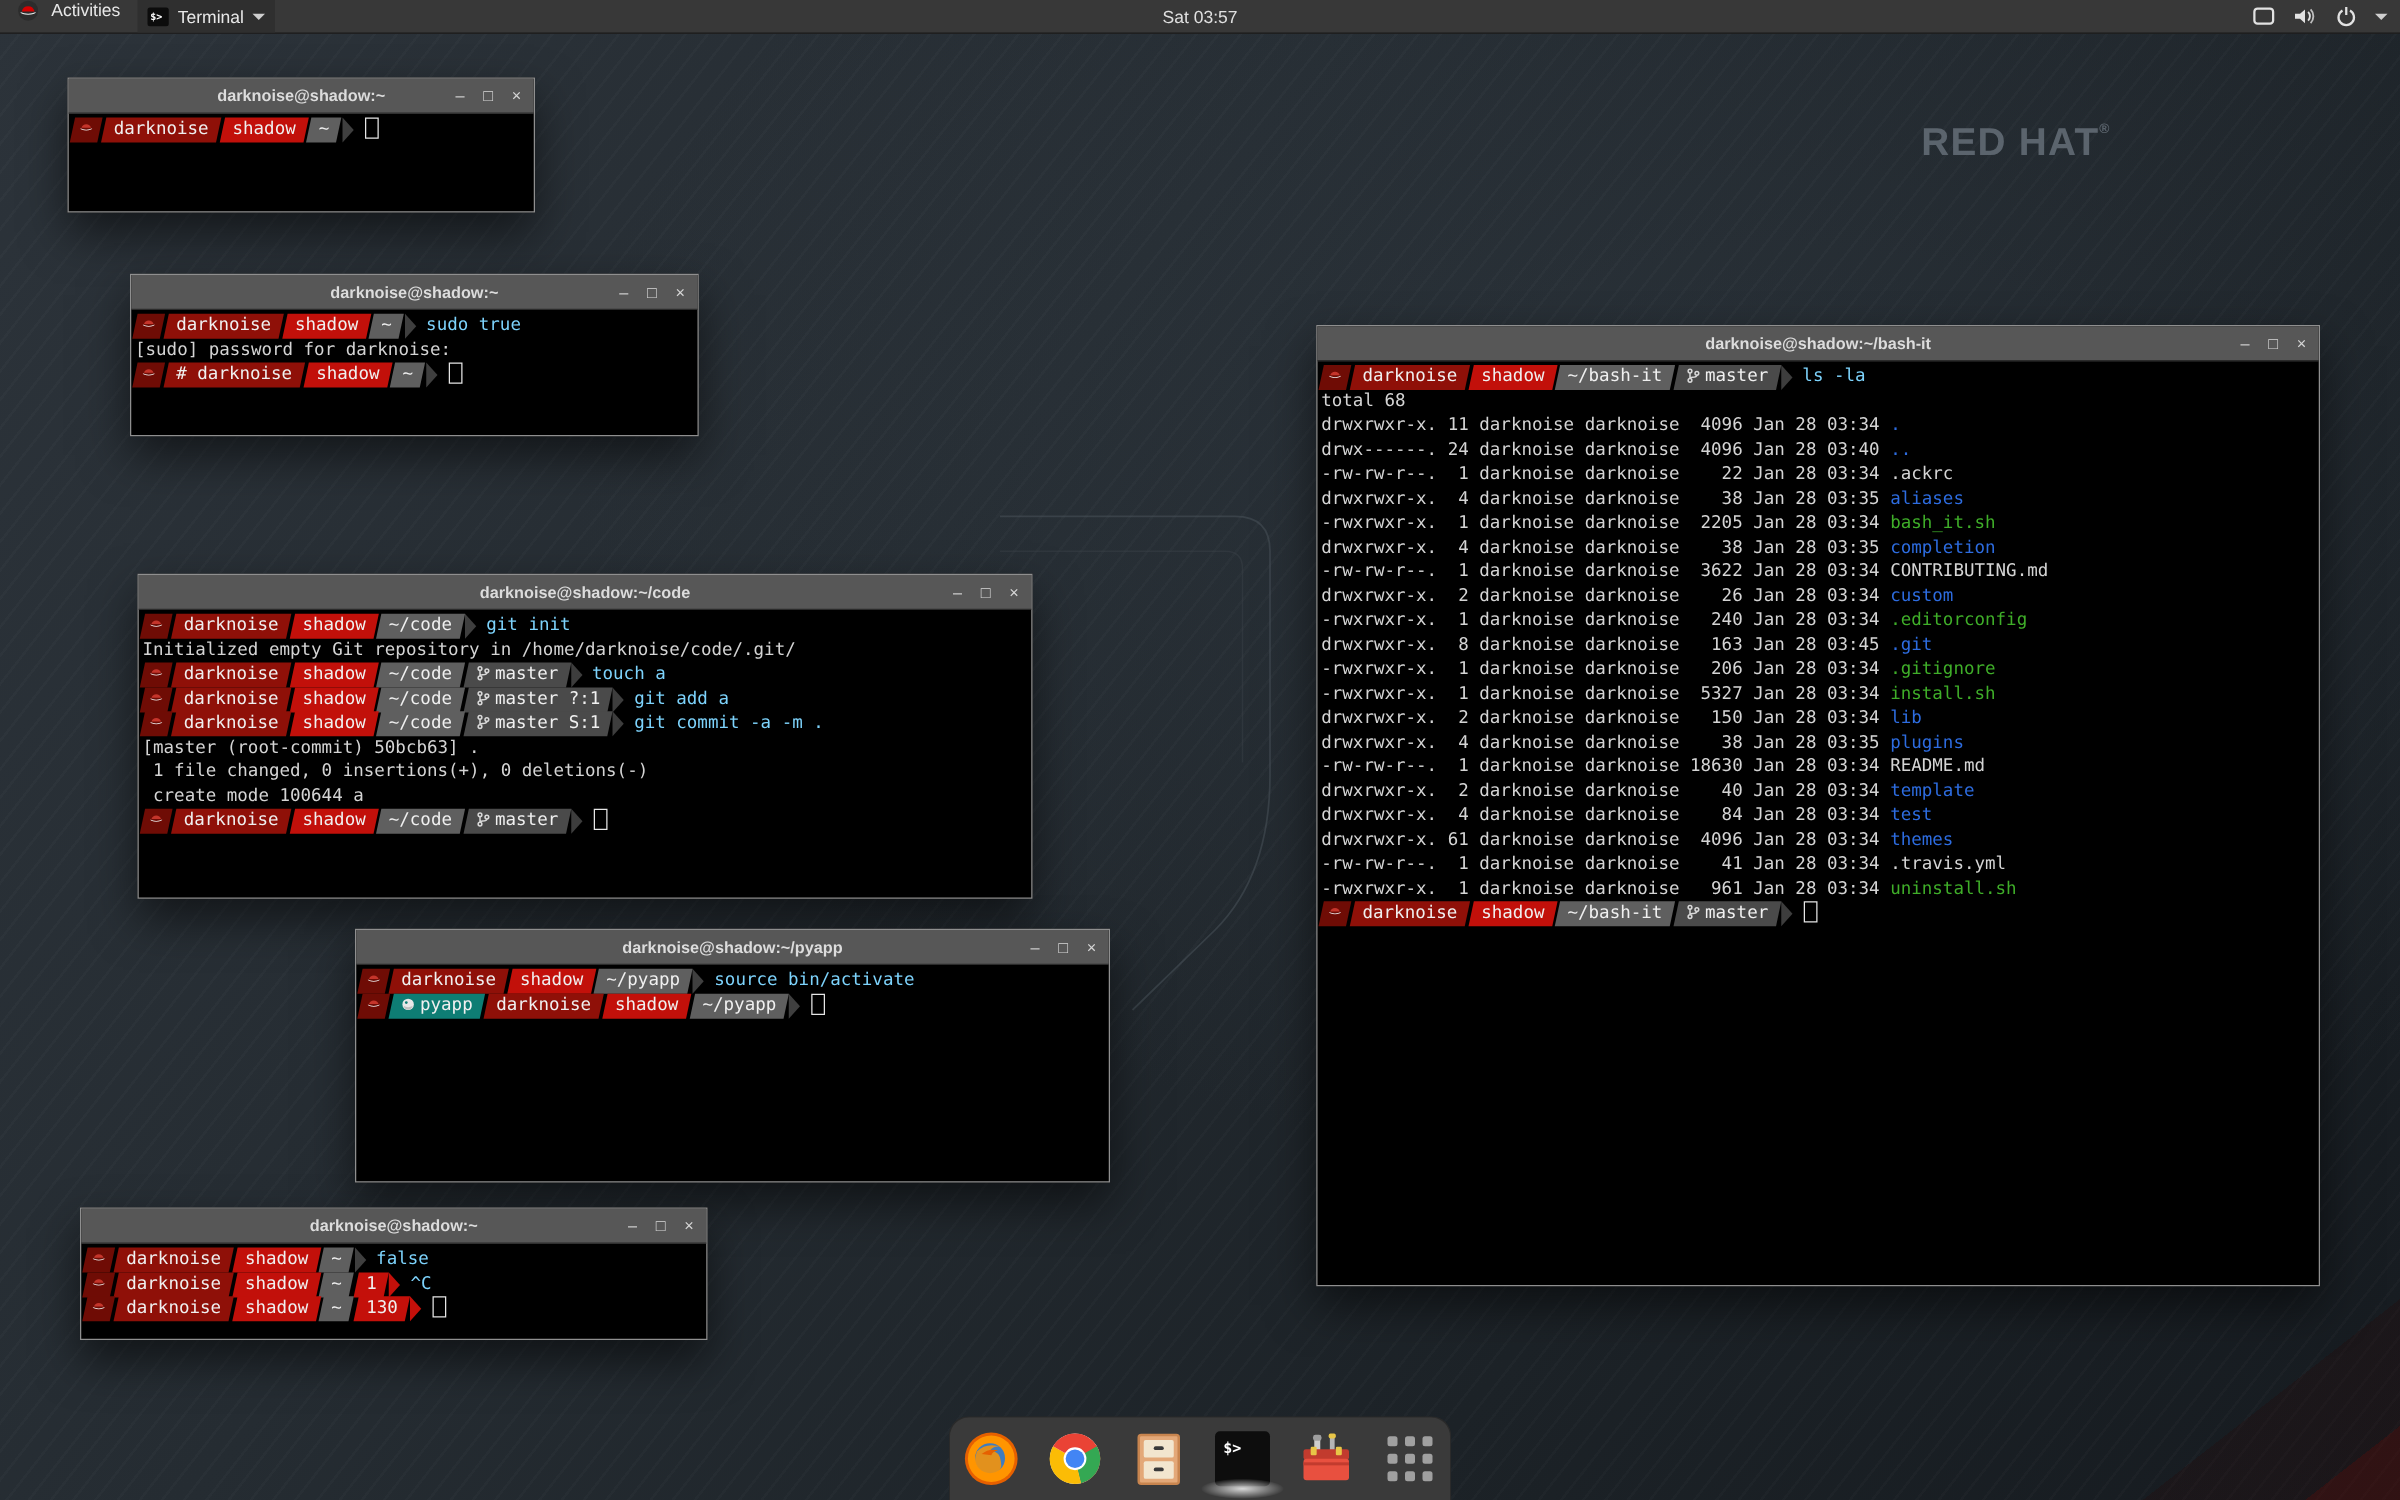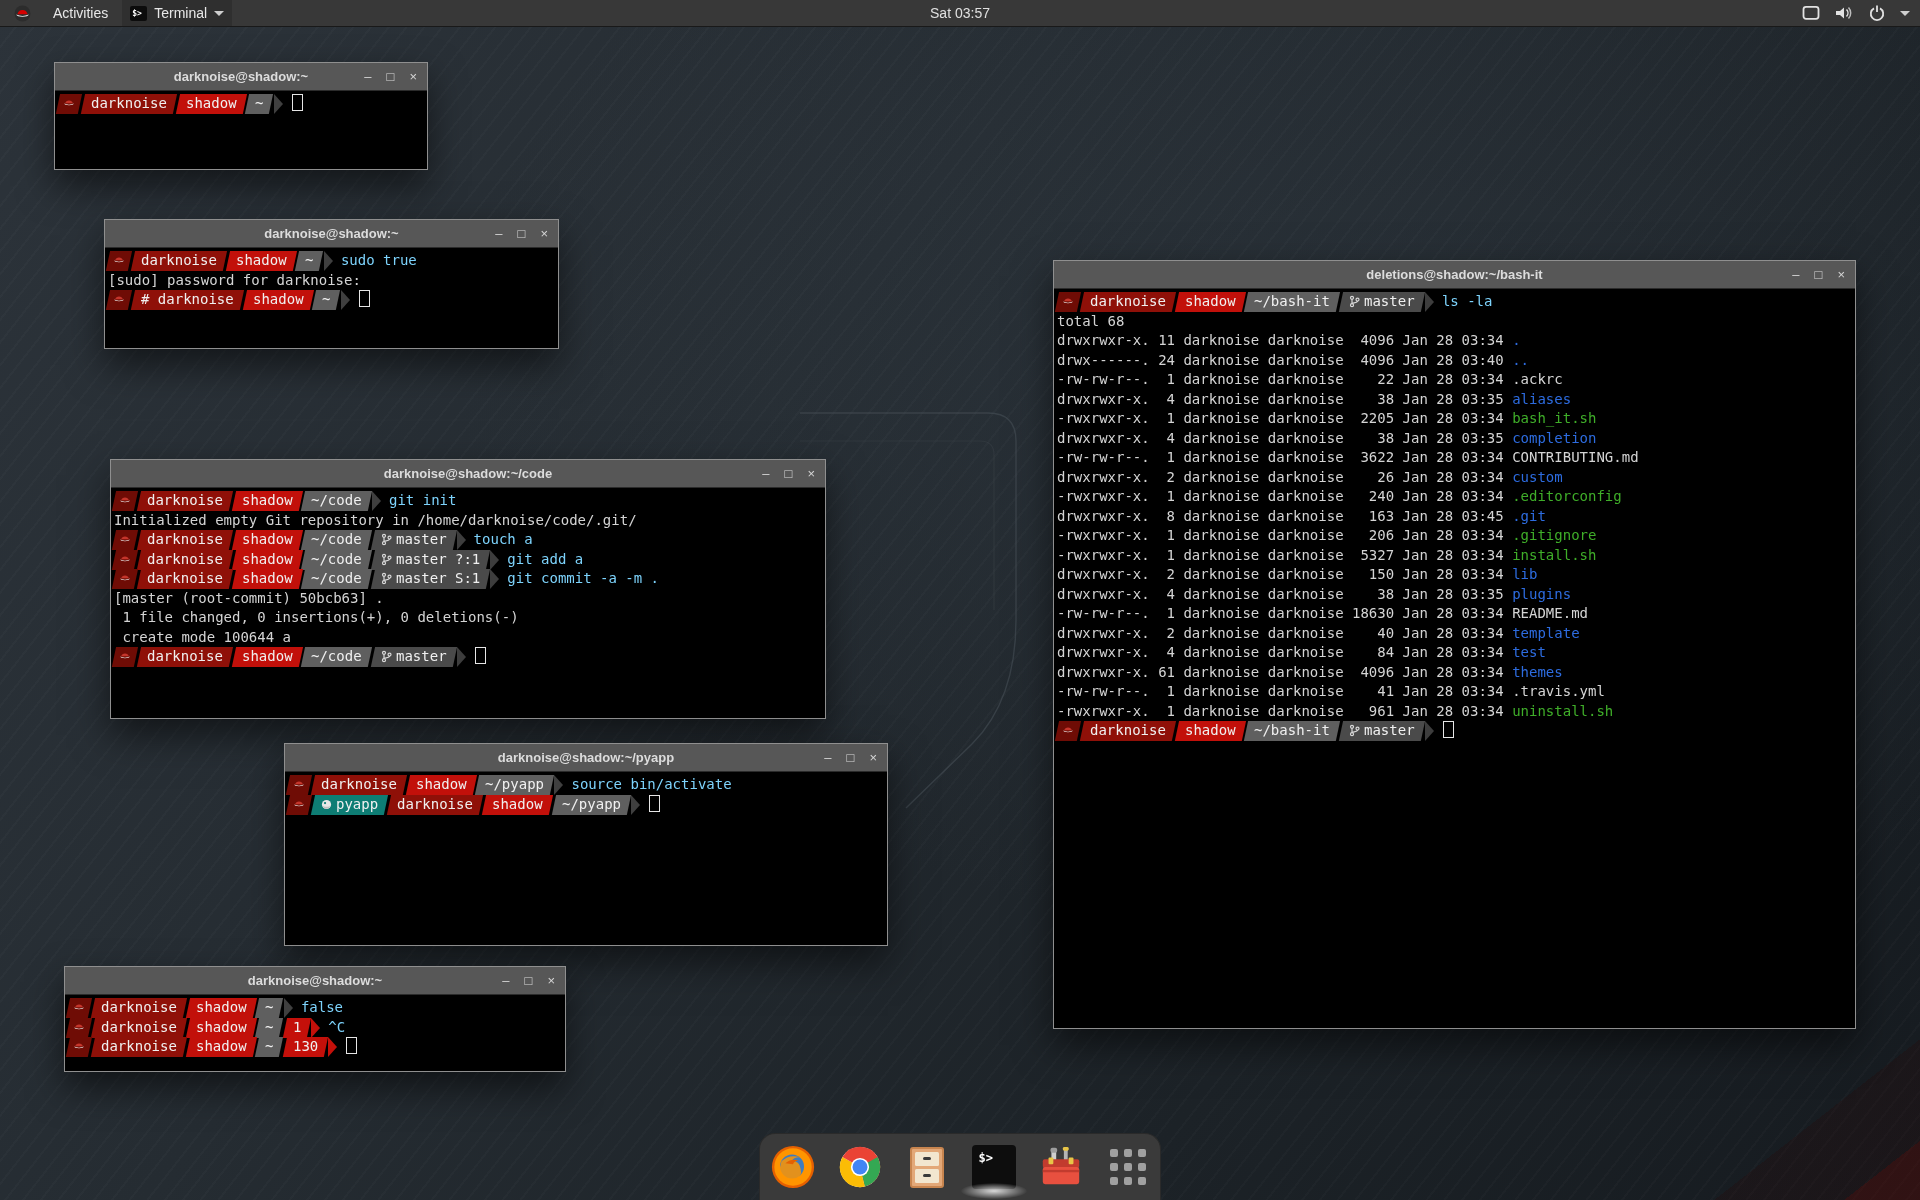--- a/index.html
+++ b/index.html
@@ -20,21 +20,21 @@
       #e80b04 0 150px,#9c0301 150px 210px,#2c0200 210px 228px,
       #d90603 228px 330px,#6e0100 330px 372px,#b80402 372px 430px,
       #3a0100 430px 452px,#700b06 452px 505px,rgba(80,8,4,.45) 505px 560px,
       rgba(40,6,4,.25) 560px 640px,transparent 640px);}
   
   .wall-lines{position:absolute;inset:0;z-index:0;pointer-events:none}
   
   .topbar{position:absolute;top:0;left:0;right:0;height:26px;background:#383838;
     border-bottom:1px solid #191919;z-index:60;display:flex;align-items:center;color:#e8e8e8;font-size:14px}
   .tb-left{display:flex;align-items:center;gap:8px;padding-left:8px}
-  .activities{display:flex;align-items:center;gap:22px;padding:0 6px;height:26px}
+  .activities{display:flex;gap:10px;padding:0 6px;height:26px}
   .appmenu{display:flex;align-items:center;gap:7px;padding:0 8px;height:26px;background:#2f2f2f}
   .mini-term{width:17px;height:15px;background:#0c0c0c;border-radius:2px;color:#fff;
     font:bold 8px/15px "DejaVu Sans Mono",monospace;text-align:left;padding-left:2px;box-sizing:border-box}
   .caret{width:0;height:0;border-left:5px solid transparent;border-right:5px solid transparent;border-top:5px solid #cfcfcf}
   .tb-clock{position:absolute;left:50%;transform:translateX(-50%);top:0;height:26px;line-height:26px;color:#e0e0e0}
   .tb-right{position:absolute;right:6px;top:0;height:26px;display:flex;align-items:center;gap:14px;padding-right:4px}
   
   .logo{position:absolute;left:1537px;top:98px;z-index:0;color:#5b646d;line-height:1.04;user-select:none}
   .logo .l1{font-weight:bold;font-size:31px;letter-spacing:1px}
   .logo .l2,.logo .l3{font-size:44px;font-weight:300;letter-spacing:2px;color:#545d66}
@@ -80,20 +80,21 @@
 <svg class="wall-lines" width="1920" height="1200">
   <path d="M800 413 H 988 Q 1016 413 1016 441 V 620 Q 1016 700 972 744 L 906 808" fill="none" stroke="#49525a" stroke-width="1.4" opacity="0.55"></path>
   <path d="M800 441 H 980 Q 994 441 994 455 V 610" fill="none" stroke="#3c434a" stroke-width="1.2" opacity="0.45"></path>
 </svg>
 
 <div class="red-flare">
     <div class="stripes"></div>
   </div>
 
 <div class="logo">
+  <div class="l1"><span>RED HAT</span><sup>®</sup></div>
 </div>
 
 <div class="topbar">
   <div class="tb-left">
     <div class="activities">
       <svg width="17" height="17" viewBox="0 0 17 17">
         <circle cx="8.5" cy="8.5" r="8" fill="#2c2c2c"></circle>
         <path d="M3.4 9.2 Q4.4 4.9 8.5 4.9 Q12.6 4.9 13.6 9.2 Z" fill="#d40000"></path>
         <path d="M2.2 9.6 Q8.5 12.4 14.8 9.6 Q13.8 11.8 8.5 11.8 Q3.2 11.8 2.2 9.6 Z" fill="#efefef"></path>
       </svg>
@@ -241,21 +242,21 @@
               <path d="M2.2 6.2 Q3 3.4 6 3.4 Q9 3.4 9.8 6.2 Z" fill="#c5352b"></path>
               <path d="M1.2 6.6 Q6 8.8 10.8 6.6 Q10.2 8.3 6 8.3 Q1.8 8.3 1.2 6.6 Z" fill="#ececec"></path>
             </svg></span></span><span class="seg" style="background: rgb(143, 16, 8);"><span class="segi">darknoise</span></span><span class="seg" style="background: rgb(194, 16, 10);"><span class="segi">shadow</span></span><span class="seg" style="background: rgb(95, 95, 95);"><span class="segi">~</span></span><span class="seg" style="background: rgb(196, 16, 10);"><span class="segi">1</span></span><span class="chev" style="border-left-color: rgb(196, 16, 10);"></span><span class="cmd">^C</span></div><div class="tline"><span class="seg seg-hat" style="background: rgb(111, 12, 5);"><span class="segi"><svg width="12" height="12" viewBox="0 0 12 12">
               <path d="M2.2 6.2 Q3 3.4 6 3.4 Q9 3.4 9.8 6.2 Z" fill="#c5352b"></path>
               <path d="M1.2 6.6 Q6 8.8 10.8 6.6 Q10.2 8.3 6 8.3 Q1.8 8.3 1.2 6.6 Z" fill="#ececec"></path>
             </svg></span></span><span class="seg" style="background: rgb(143, 16, 8);"><span class="segi">darknoise</span></span><span class="seg" style="background: rgb(194, 16, 10);"><span class="segi">shadow</span></span><span class="seg" style="background: rgb(95, 95, 95);"><span class="segi">~</span></span><span class="seg" style="background: rgb(196, 16, 10);"><span class="segi">130</span></span><span class="chev" style="border-left-color: rgb(196, 16, 10);"></span><span class="cursor"></span></div></div>
 </div>
 
 <div class="term-window" style="left:1053px;top:260px;width:801px;height:767px;z-index:12">
   <div class="titlebar">
-    <span class="wtitle">deletions@shadow:~/bash-it</span>
+    <span class="wtitle">darknoise@shadow:~/bash-it</span>
     <span class="wbtns">
         <span class="wb">–</span>
         <span class="wb">□</span>
         <span class="wb">×</span>
       </span>
   </div>
   <div class="term-body"><div class="tline"><span class="seg seg-hat" style="background: rgb(111, 12, 5);"><span class="segi"><svg width="12" height="12" viewBox="0 0 12 12">
               <path d="M2.2 6.2 Q3 3.4 6 3.4 Q9 3.4 9.8 6.2 Z" fill="#c5352b"></path>
               <path d="M1.2 6.6 Q6 8.8 10.8 6.6 Q10.2 8.3 6 8.3 Q1.8 8.3 1.2 6.6 Z" fill="#ececec"></path>
             </svg></span></span><span class="seg" style="background: rgb(143, 16, 8);"><span class="segi">darknoise</span></span><span class="seg" style="background: rgb(194, 16, 10);"><span class="segi">shadow</span></span><span class="seg" style="background: rgb(95, 95, 95);"><span class="segi">~/bash-it</span></span><span class="seg" style="background: rgb(74, 74, 74);"><span class="segi"><svg width="11" height="13" viewBox="0 0 11 13" fill="none" stroke="#d9d9d9" stroke-width="1.2" style="vertical-align:-2px;margin-right:4px">

